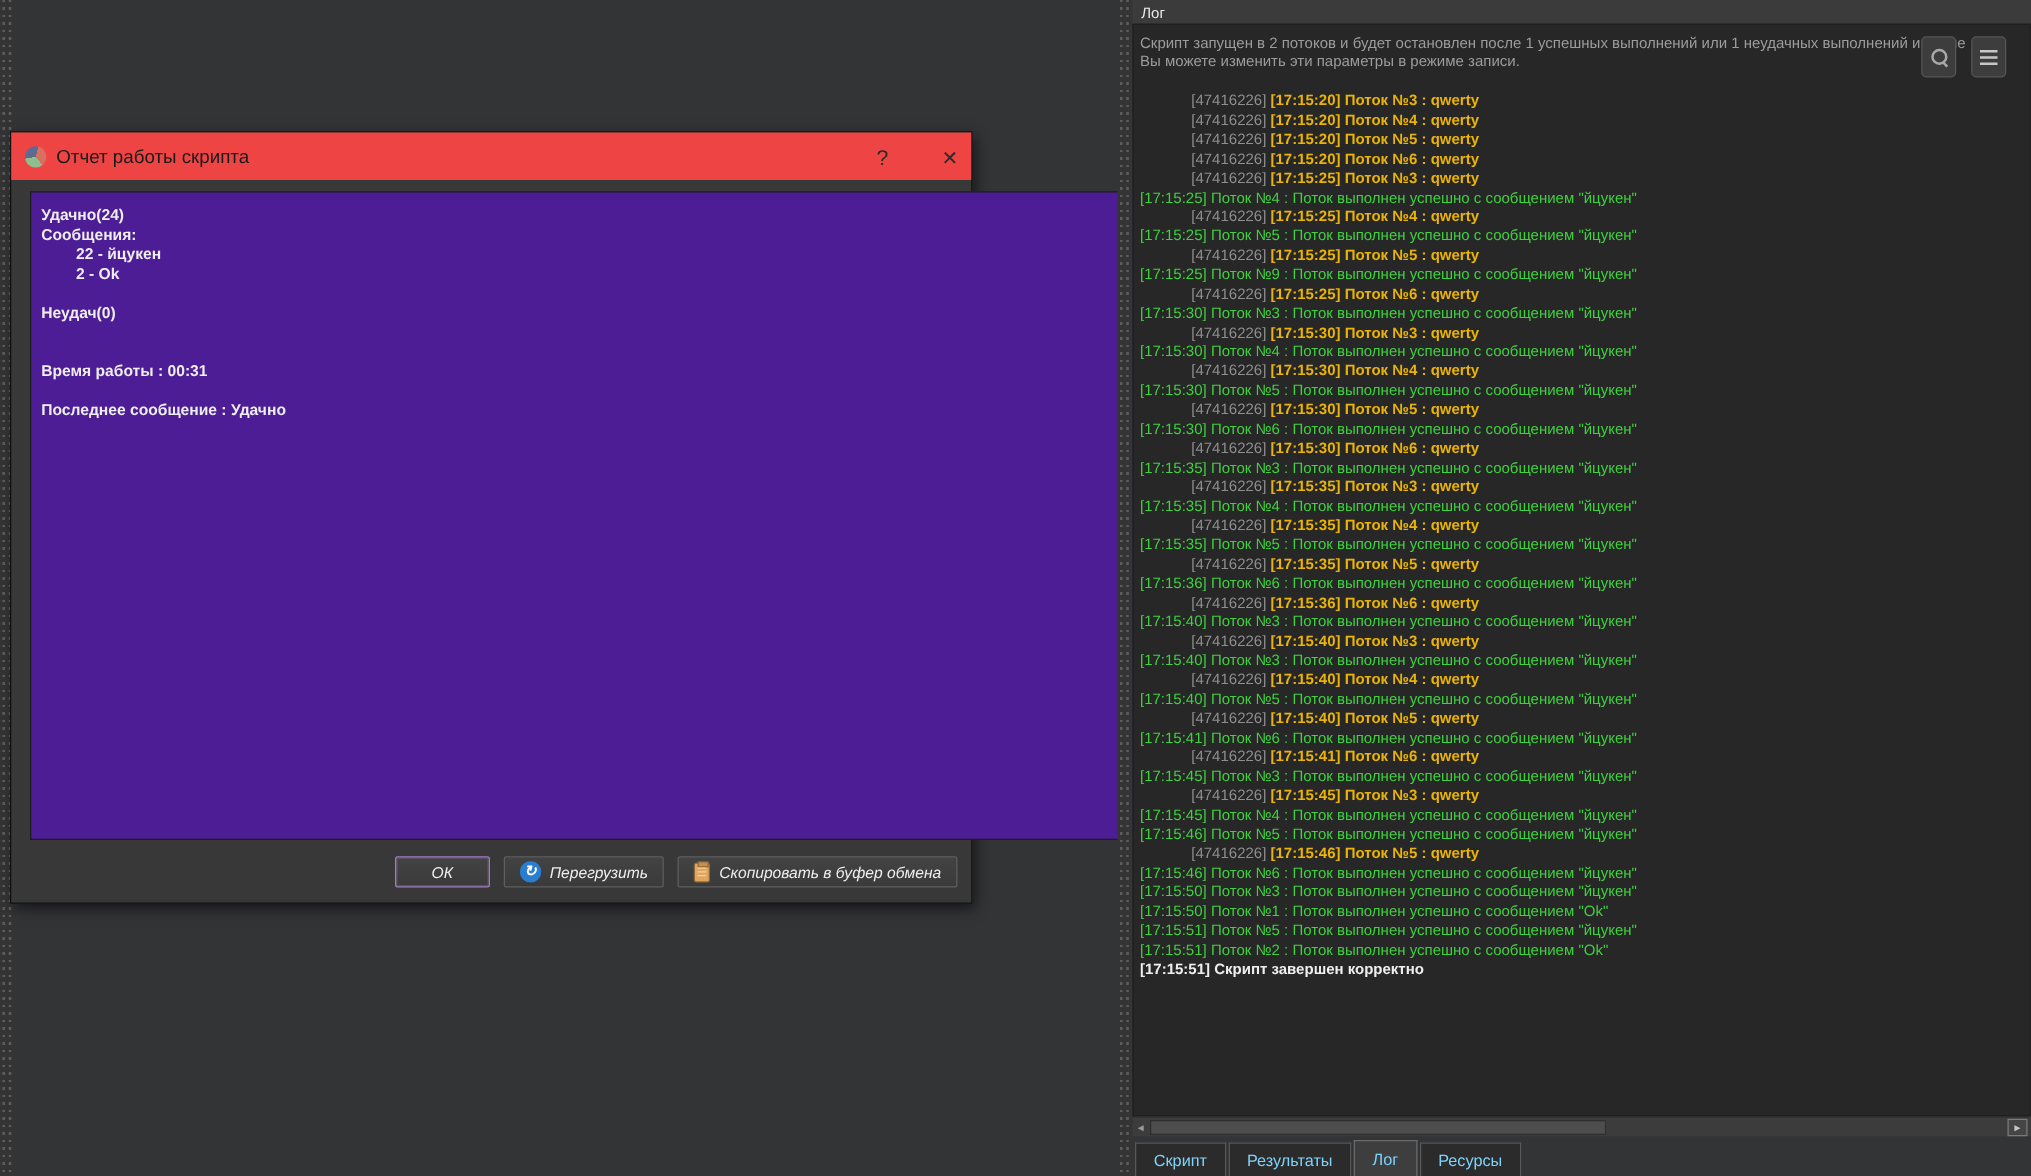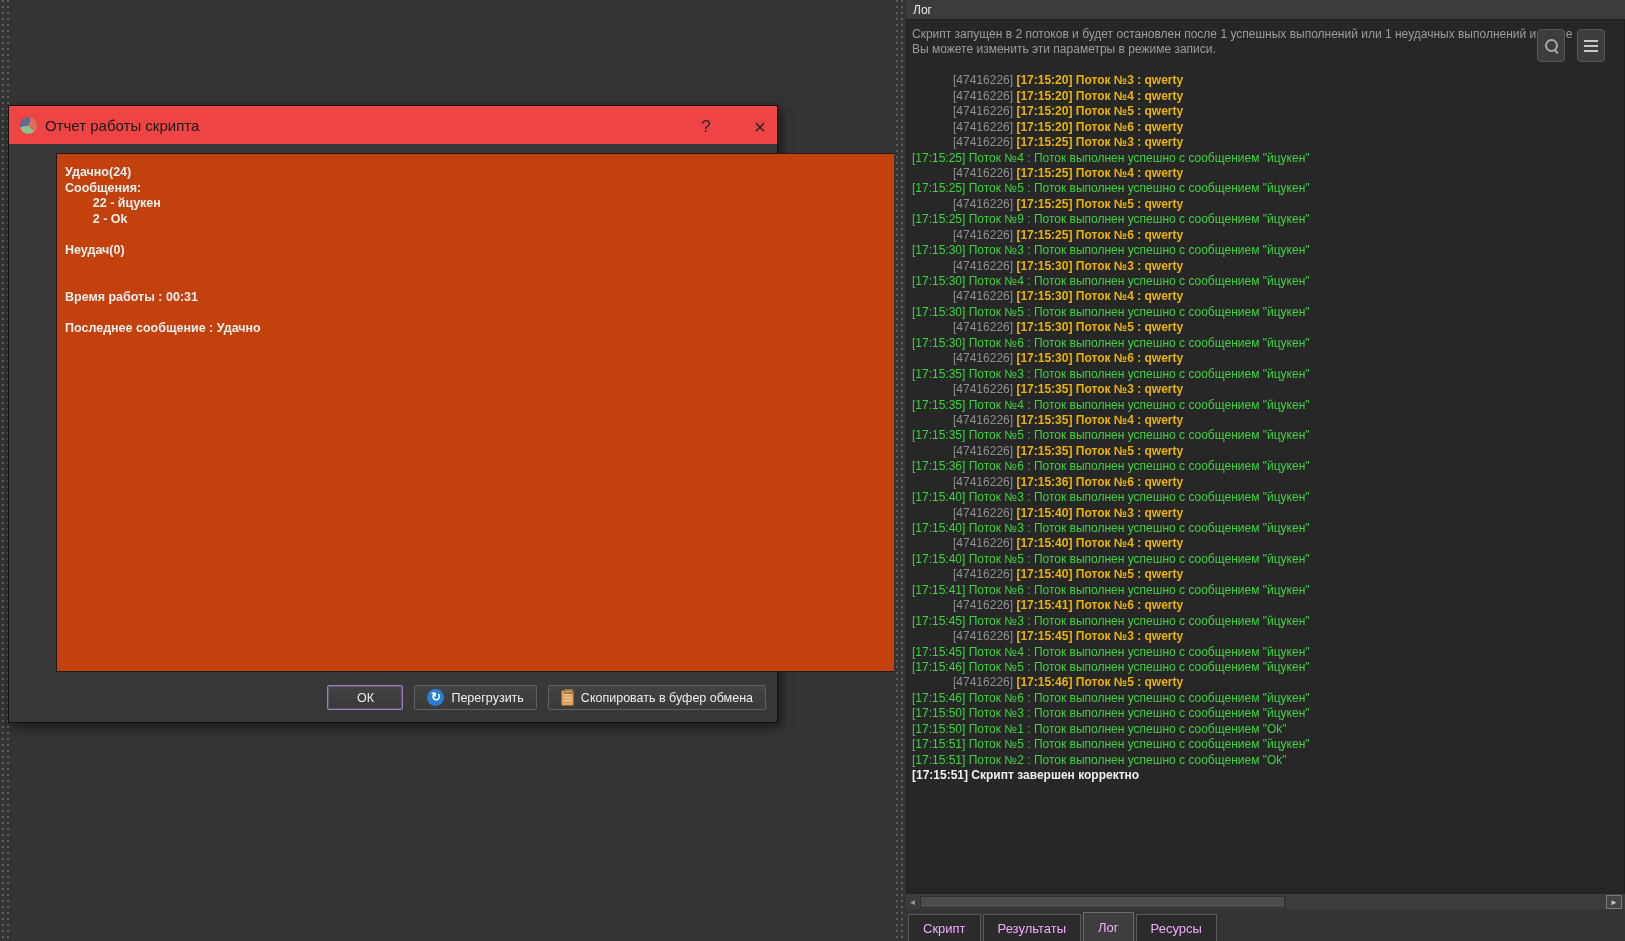--- a/index.html
+++ b/index.html
@@ -32,35 +32,35 @@
   #dialog-title{margin-left:8px;font-size:15px;color:#1b1b1b;}
   .titlebar-btn{
     position:absolute;top:6px;width:30px;height:30px;display:flex;
     align-items:center;justify-content:center;font-size:17px;color:#2a2a2a;
     cursor:default;background:transparent;border:none;
   }
   #dialog-help{left:682px;}
   #dialog-close{left:736px;font-size:16px;}
   #report-box{
     position:absolute;left:15px;top:47px;width:898px;height:519px;
-    background:#c2410c;border:1px solid #1c1c1c;overflow:hidden;margin-left:32px;
+    background:#4c1d95;border:1px solid #1c1c1c;overflow:hidden;
   }
   #report-text{
     margin:0;padding:11px 8px;font-family:"Liberation Sans",sans-serif;
     font-size:12.5px;line-height:15.6px;font-weight:bold;color:#eeeeee;
     white-space:pre;
   }
   #dialog-buttons{
     position:absolute;right:11px;bottom:12px;display:flex;gap:11px;align-items:center;
   }
   .dlg-btn{
     height:25px;display:flex;align-items:center;justify-content:center;gap:7px;
     background:linear-gradient(#434343,#3a3a3a);border:1px solid #5f5f5f;border-radius:2px;
     color:#eeeeee;font-size:12.5px;font-family:"Liberation Sans",sans-serif;
-    padding:0 12px;cursor:default;
+    padding:0 12px;cursor:default;font-style:italic;
   }
   #btn-ok{width:76px;border:1px solid #a07cc8;box-shadow:inset 0 0 0 1px rgba(160,124,200,.35);}
   .refresh-icon{
     width:17px;height:17px;border-radius:50%;background:#2a7ed2;color:#ffffff;
     font-size:12px;line-height:17px;text-align:center;flex:0 0 auto;font-weight:bold;
   }
   .clipboard-icon{
     position:relative;width:13px;height:16px;background:#e2a55f;
     border:1px solid #8a6a3a;border-radius:2px;flex:0 0 auto;
   }
@@ -120,21 +120,21 @@
   #hs-left{left:0;width:13px;}
   #hs-right{left:700px;width:16px;background:#454545;border:1px solid #7a7a7a;color:#c8c8c8;}
   #hs-thumb{
     position:absolute;left:14px;top:2px;width:365px;height:12px;
     background:#4d4d4d;border:1px solid #2e2e2e;
   }
   
   #log-tabs{position:absolute;left:2px;top:912px;display:flex;gap:2px;align-items:flex-end;}
   .tab{
     height:27px;background:#2b2b2b;border:1px solid #585858;border-bottom:none;
-    color:#f0abfc;font-size:13px;display:flex;align-items:center;justify-content:center;
+    color:#7dd3fc;font-size:13px;display:flex;align-items:center;justify-content:center;
     padding:0 14px;cursor:default;
   }
   .tab.active{height:29px;background:#3e3e3e;border-color:#6a6a6a;}
 </style>
 </head>
 <body>
 
 <div id="screen">
 
   <div class="vsplitter" style="left:0;">

